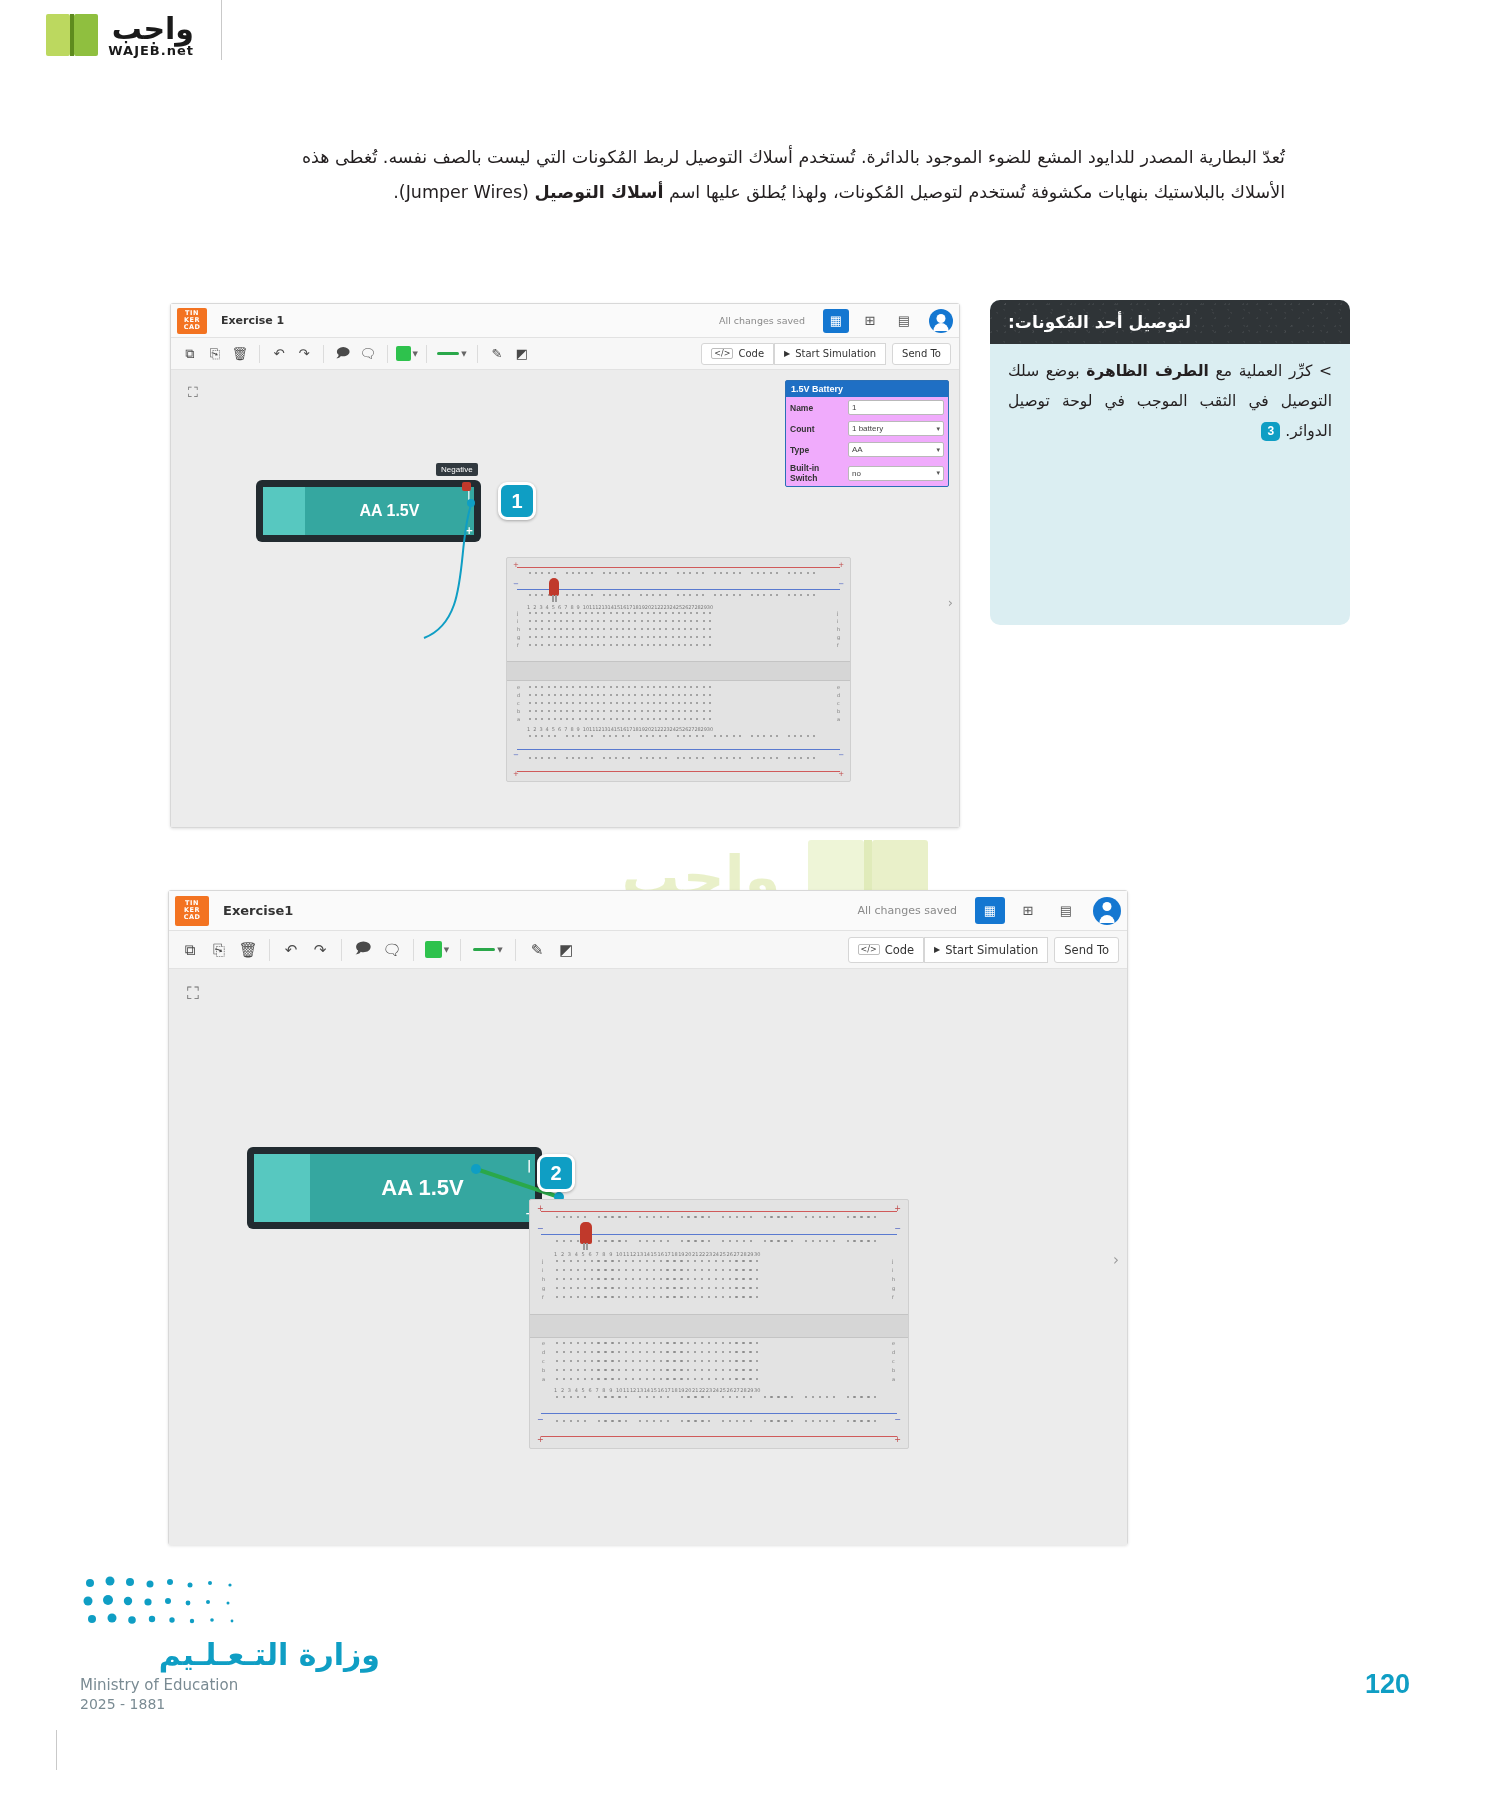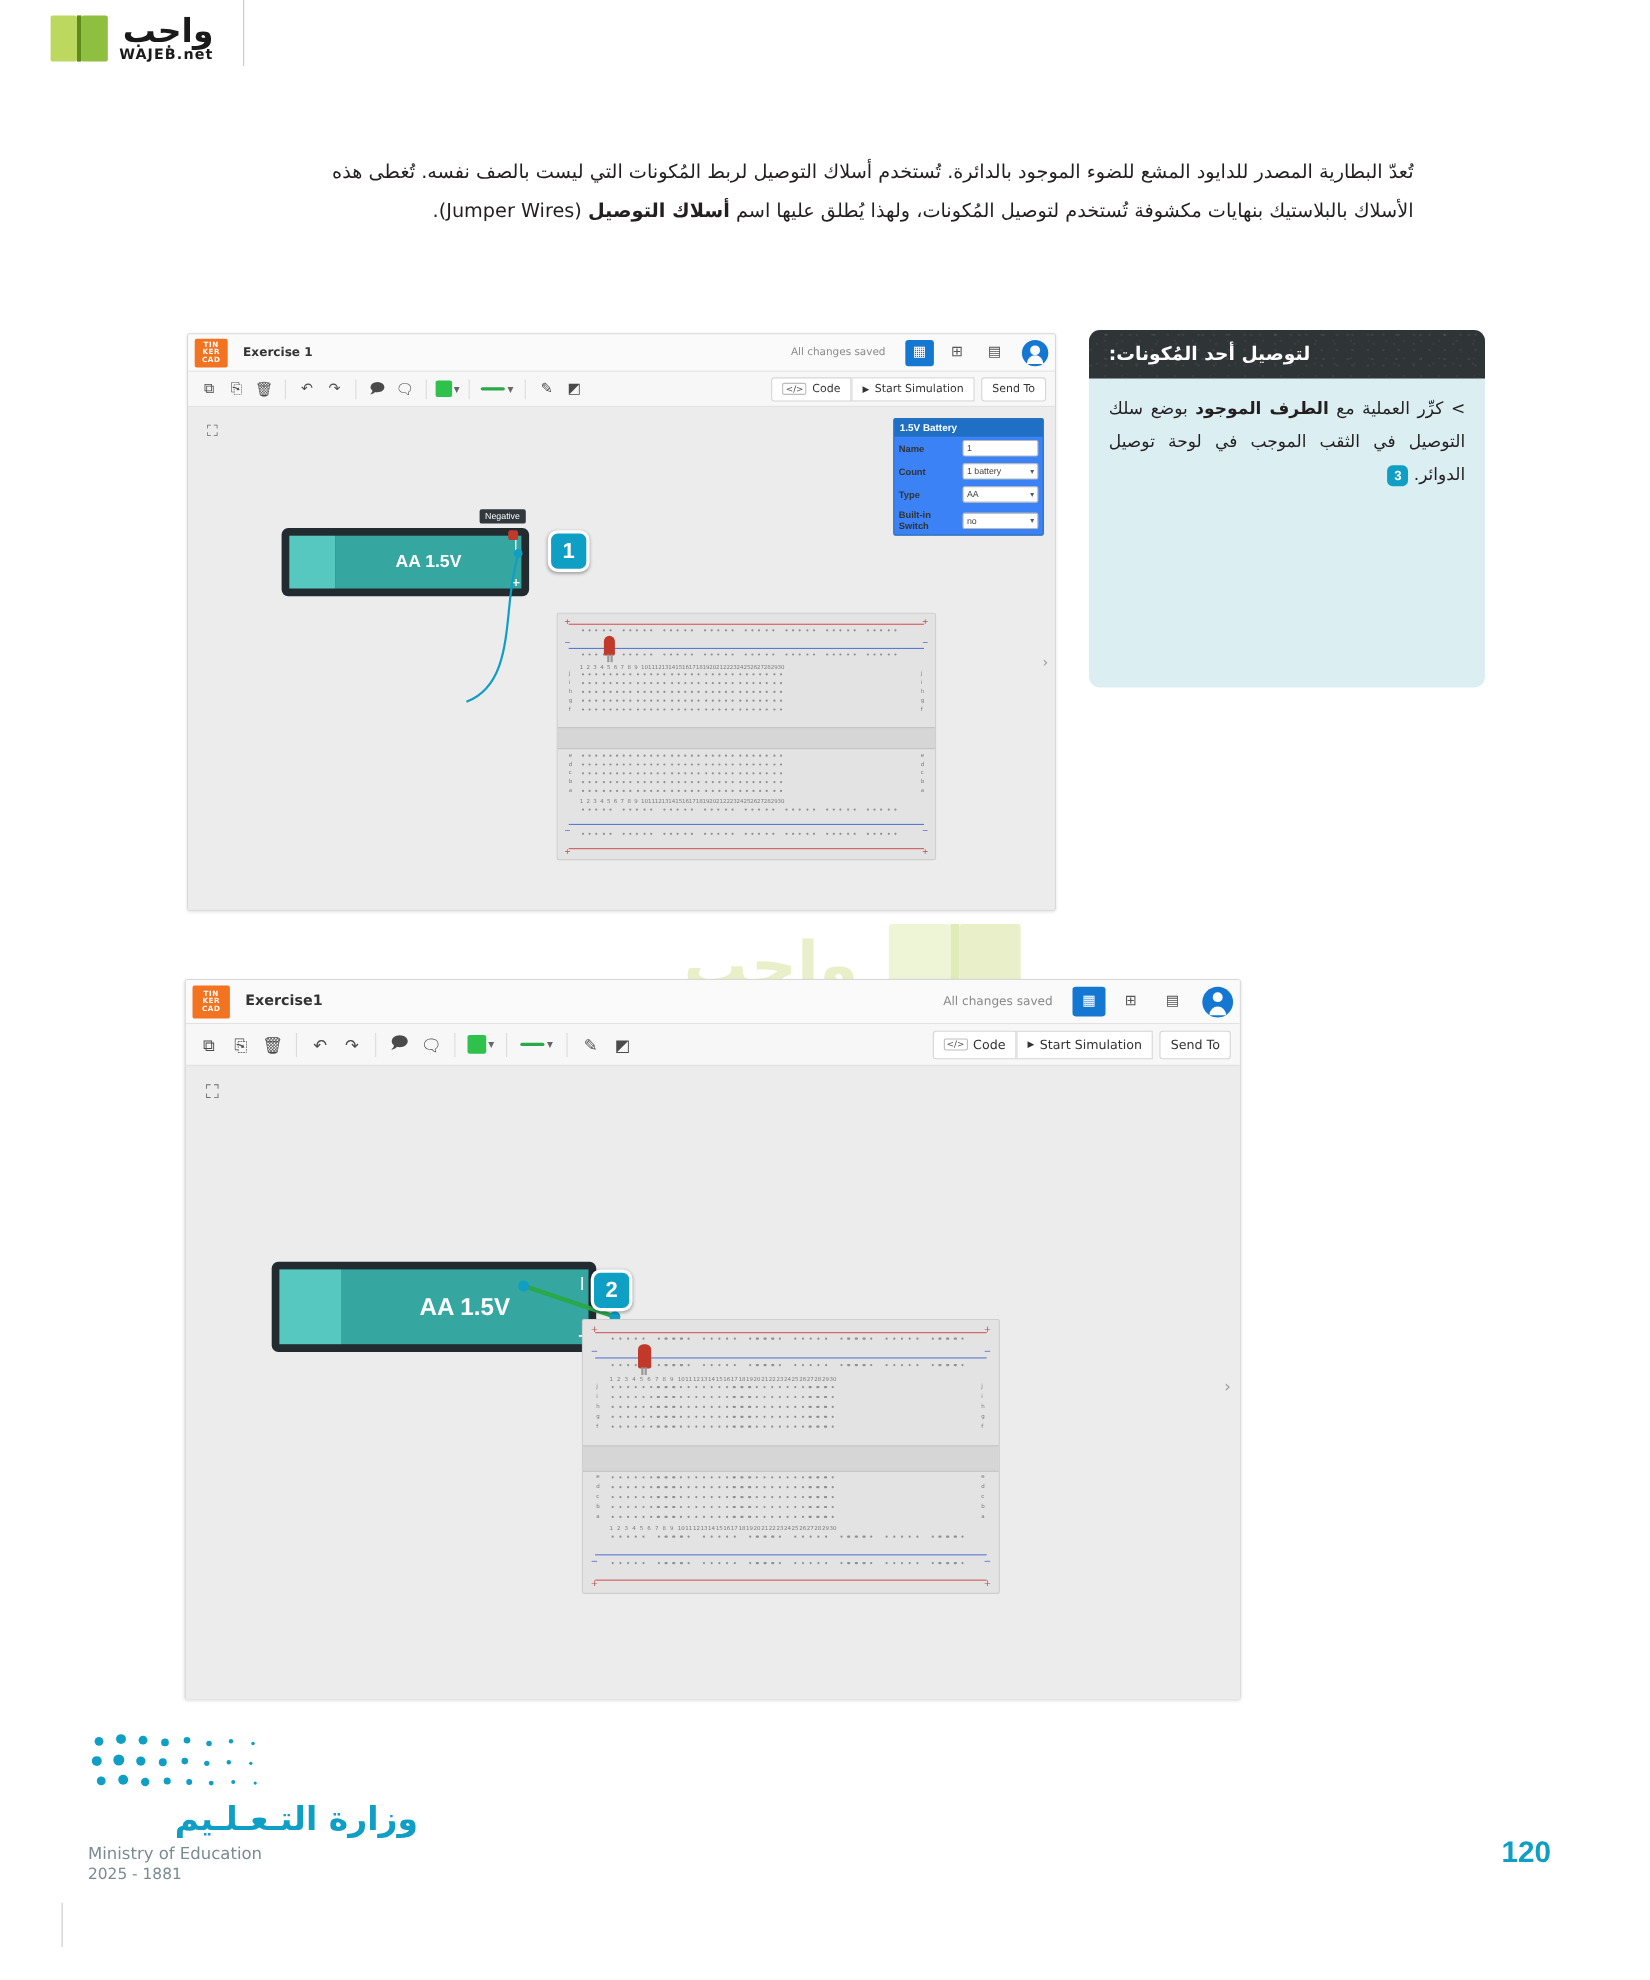--- a/index.html
+++ b/index.html
@@ -104,21 +104,21 @@
   .badge {
     border-radius:7px; background:#0f9ec4; color:#fff; font-weight:bold;
     display:inline-flex; align-items:center; justify-content:center;
     font-family:"Liberation Sans", sans-serif;
   }
   .badge.big { position:absolute; width:38px; height:38px; font-size:20px; border:3px solid #fff;
                box-shadow:0 1px 3px rgba(0,0,0,.3); border-radius:9px;}
   .badge.sm { width:19px; height:19px; font-size:12px; border-radius:5px; vertical-align:middle;}
 
   
-  .props { position:absolute; background:#3b82f6; border:1px solid #2a6fb5; border-radius:2px; width:137px;
+  .props { position:absolute; background:#f0abfc; border:1px solid #2a6fb5; border-radius:2px; width:164px;
            direction:ltr; font-family:"Liberation Sans", sans-serif; }
   .props-h { background:#1f6fc4; color:#fff; font-size:9px; font-weight:bold; padding:3px 5px; }
   .props-row { display:flex; align-items:center; padding:3px 4px; gap:4px;}
   .props-row label { font-size:8.5px; font-weight:bold; color:#333; width:54px;}
   .props-row .fld { flex:1; height:15px; background:#fff; border:1px solid #b9b9b9; border-radius:2px;
                     font-size:8px; color:#444; padding:0 3px; display:flex; align-items:center; }
   .props-row .fld.sel:after{ content:"▾"; margin-left:auto; font-size:7px; color:#555;}
 
   
   .bb { position:absolute; background:#e3e3e3; border:1px solid #cfcfcf; border-radius:2px; }
@@ -206,21 +206,21 @@
   <span>الأسلاك بالبلاستيك بنهايات مكشوفة تُستخدم لتوصيل المُكونات، ولهذا يُطلق عليها اسم </span><b>أسلاك التوصيل</b><span> (Jumper Wires).</span>
 </div>
 
 <div class="infobox" style="right:150px; top:300px; width:360px; height:325px;">
   <div class="infobox-h">
     <span>لتوصيل أحد المُكونات:</span>
   </div>
   <ul>
     <li>
       <span class="gt">&gt;</span>
-      <span>كرِّر العملية مع </span><b>الطرف الموجود</b><span> بوضع سلك التوصيل في الثقب الموجب في لوحة توصيل الدوائر.</span>
+      <span>كرِّر العملية مع </span><b>الطرف الظاهرة</b><span> بوضع سلك التوصيل في الثقب الموجب في لوحة توصيل الدوائر.</span>
       <span class="badge sm">3</span>
     </li>
   </ul>
 </div>
 
 <div class="tk" style="left:170px; top:303px; width:790px; height:525px;">
 
   <div class="tk-titlebar">
     <div class="tk-logo">
       <span>TIN</span>

